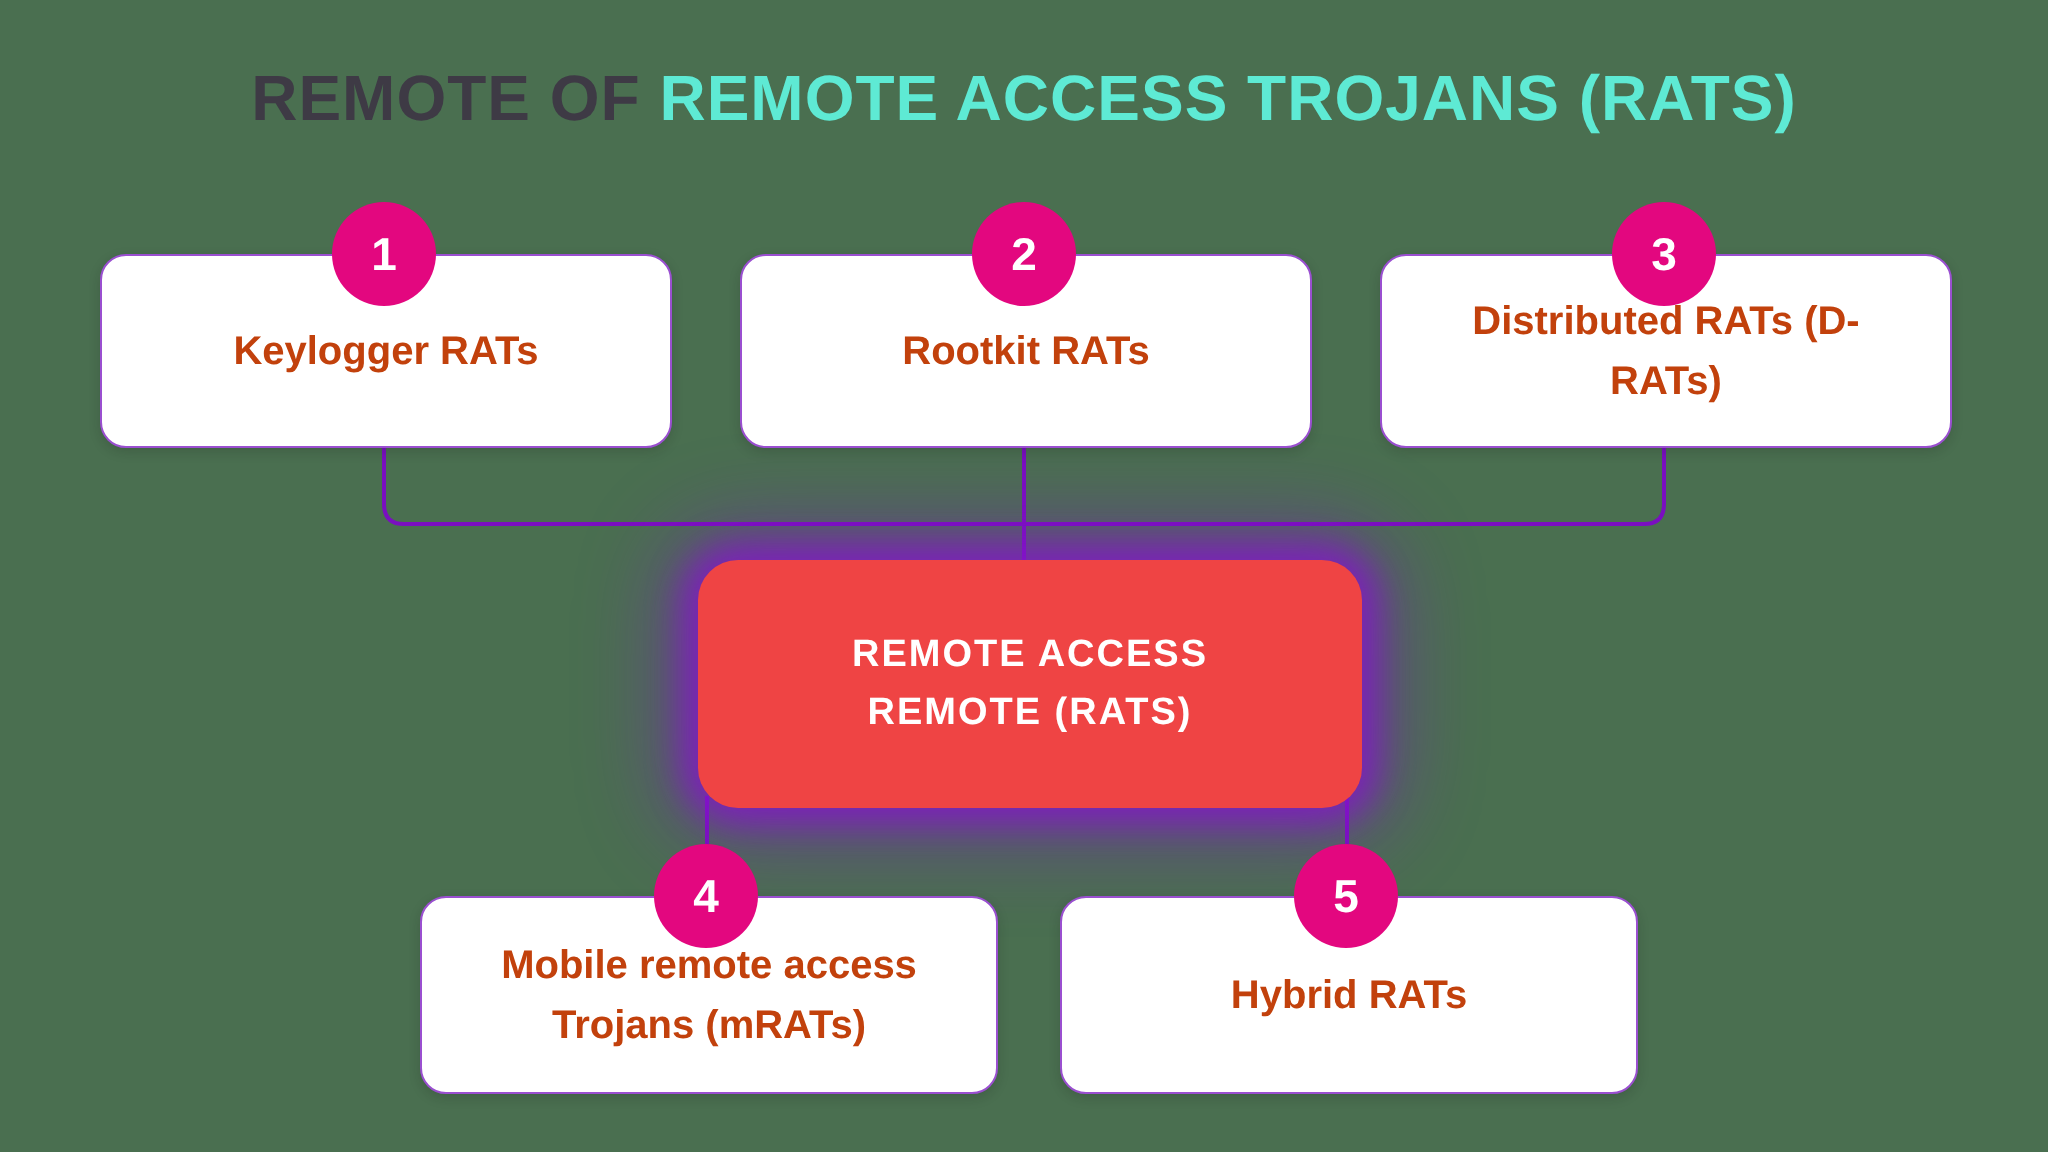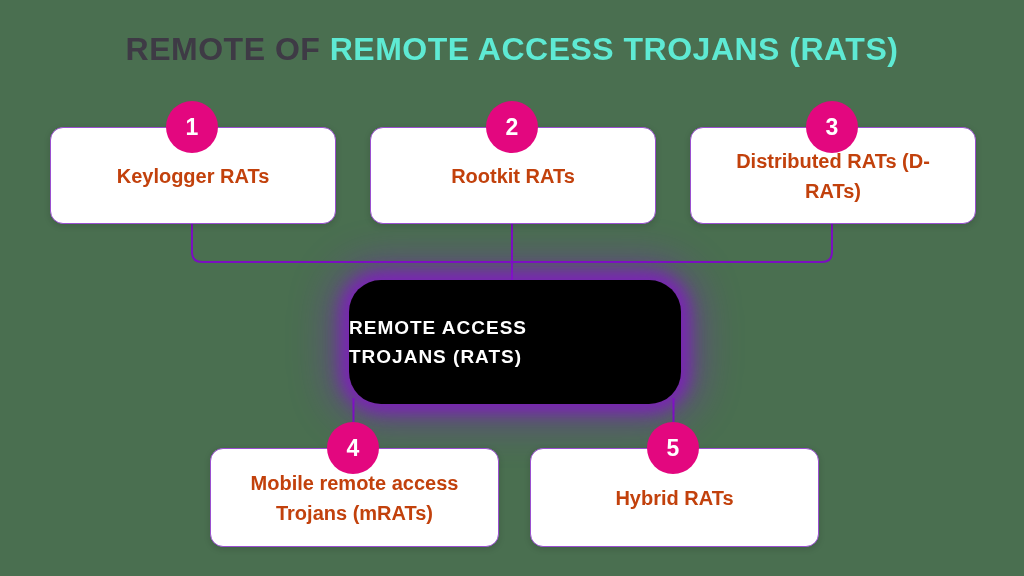--- a/index.html
+++ b/index.html
@@ -19,23 +19,23 @@
   .title .t-dark{color:#3E3A45;}
   .title .t-purple{color:#5eead4;}
 
   
   svg.connectors{position:absolute;left:0;top:0;width:1024px;height:576px;pointer-events:none;}
   svg.connectors path{stroke:#7A0FC0;stroke-width:2;fill:none;}
 
   
   .center-box{
     position:absolute;left:349px;top:280px;width:332px;height:124px;
-    background:#000000;border-radius:32px;
+    background:#ef4444;border-radius:20px;
     box-shadow:0 0 16px 8px rgba(132,22,202,0.75), 0 0 42px 18px rgba(132,22,202,0.45);
-    display:flex;flex-direction:column;align-items:flex-start;justify-content:center;
+    display:flex;flex-direction:column;align-items:center;justify-content:center;
     color:#FFFFFF;font-size:19px;font-weight:700;letter-spacing:1px;
     text-align:center;line-height:1.55;
   }
 
   
   .node{
     position:absolute;background:#FFFFFF;border:1px solid #9A4FD0;border-radius:13px;
     box-shadow:0 2px 6px rgba(20,30,20,0.18);
     display:flex;align-items:center;justify-content:center;text-align:center;
   }
@@ -73,21 +73,21 @@
 
   <svg class="connectors" viewBox="0 0 1024 576" xmlns="http://www.w3.org/2000/svg">
     <path d="M192 222 L192 252 Q192 262 202 262 L822 262 Q832 262 832 252 L832 222"></path>
     <path d="M512 222 L512 284"></path>
     <path d="M353.5 398 L353.5 426"></path>
     <path d="M673.5 398 L673.5 426"></path>
   </svg>
 
   <div class="center-box">
     <span>REMOTE ACCESS</span>
-    <span>TROJANS (RATS)</span>
+    <span>REMOTE (RATS)</span>
   </div>
 
   <div class="node node-1">
     <span class="label">Keylogger RATs</span>
   </div>
   <div class="node node-3">
     <span class="label">Distributed RATs (D-RATs)</span>
   </div>
   <div class="node node-2">
     <span class="label">Rootkit RATs</span>

